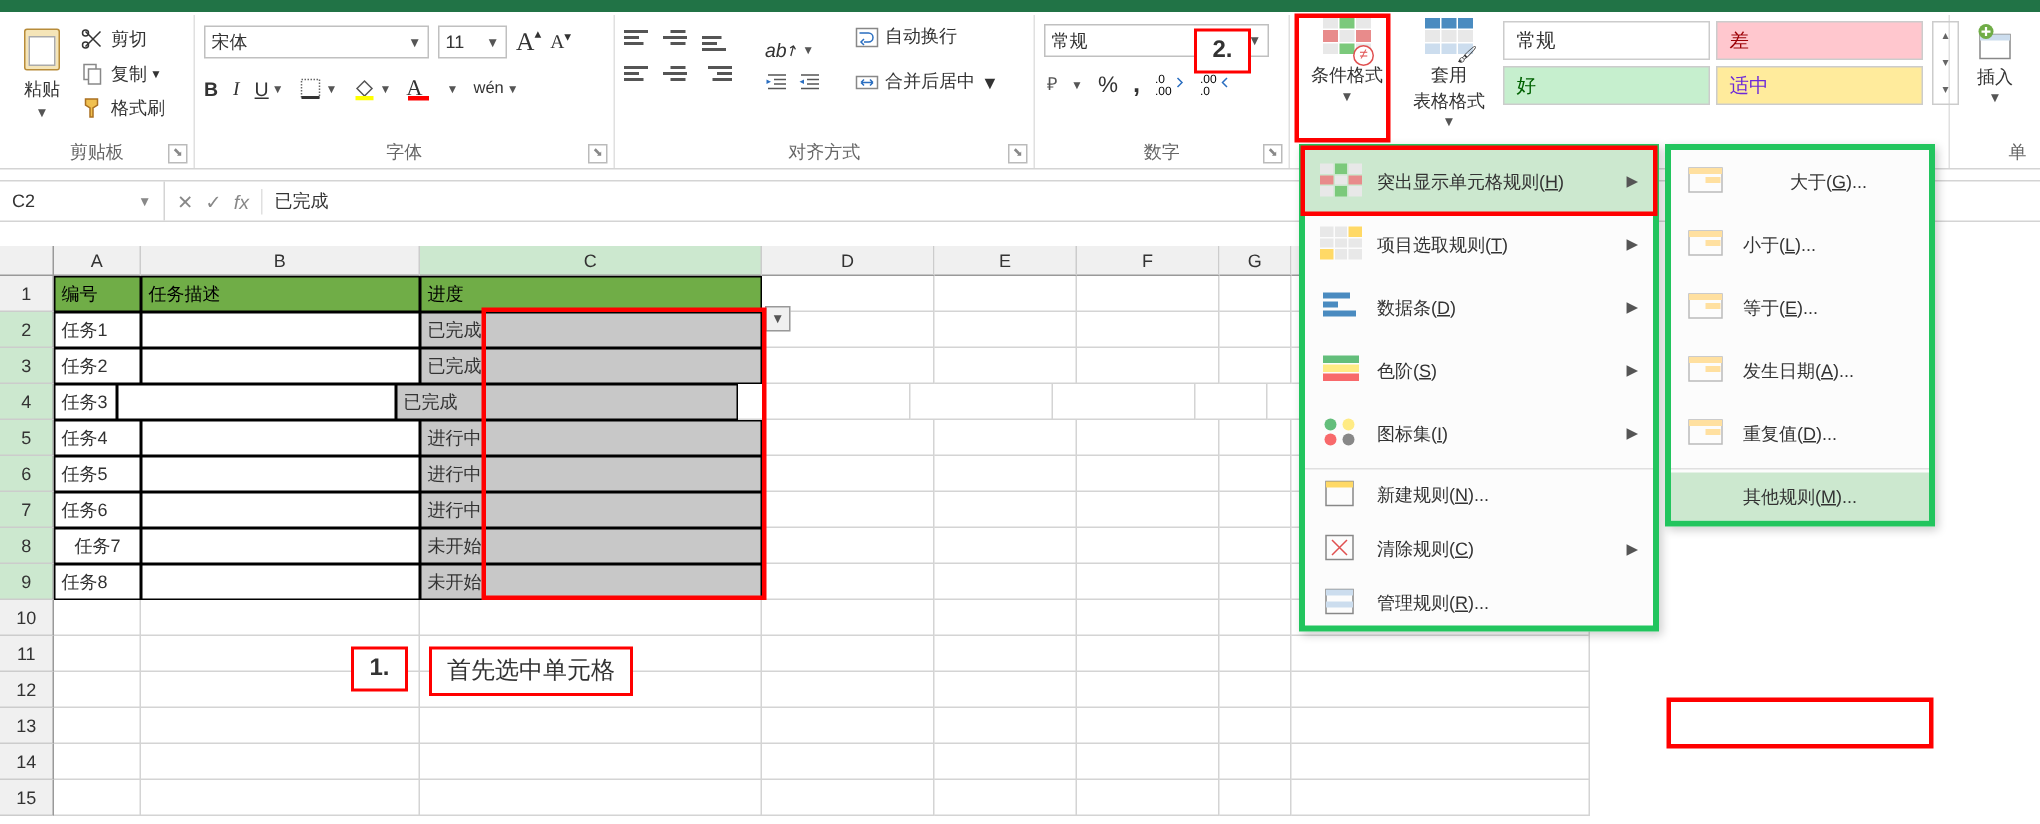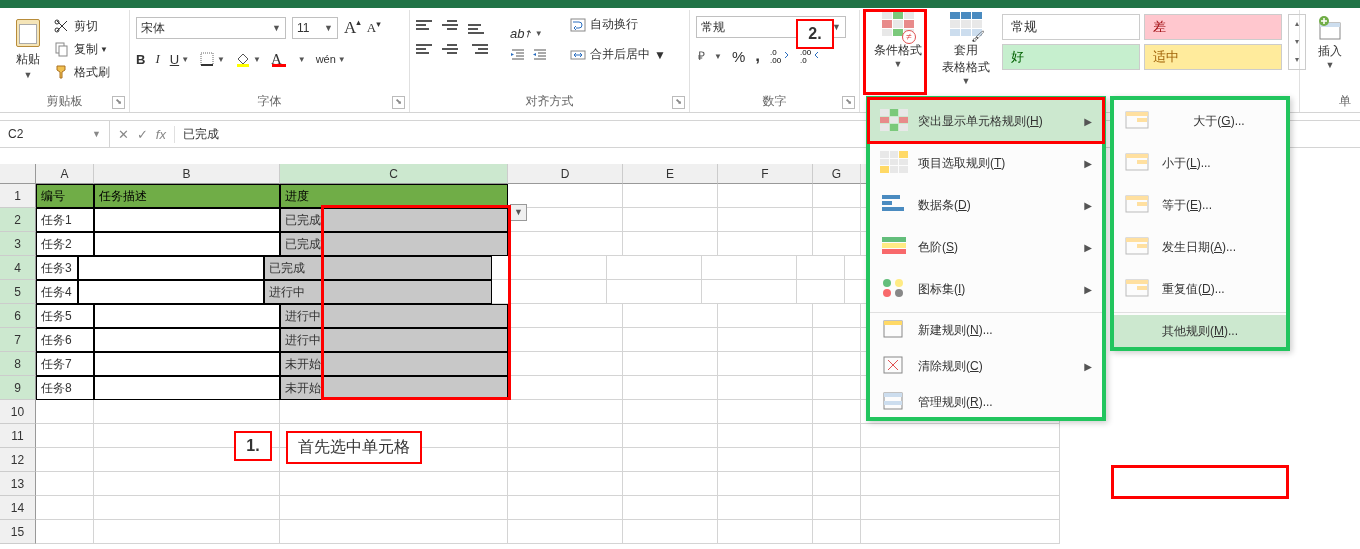--- a/index.html
+++ b/index.html
@@ -339,21 +339,21 @@
         <div style="position:absolute;bottom:-3px;right:-3px;font-size:11px">🖌</div>
       </div>
       <div class="cf-lbl" style="white-space:pre-line">套用
 表格格式</div>
       <div style="font-size:9px;color:#555">▼</div>
     </div>
     <div class="style-gallery">
       <div>常规</div>
       <div style="background:#ffc7ce;color:#9c0006">差</div>
       <div style="background:#c6efce;color:#006100">好</div>
-      <div style="background:#ffeb9c;color:#a16207">适中</div>
+      <div style="background:#ffeb9c;color:#6d28d9">适中</div>
     </div>
     <div class="gal-arr">
         <span>▴</span>
         <span>▾</span>
         <span>▾</span>
       </div>
   </div>
 
   <div class="grp g-ins">
     <div class="ins-btn">
@@ -447,21 +447,21 @@
         <div class="cell data-cell" style="width: 42px;">任务3</div>
         <div class="cell data-cell" style="width: 186px;"></div>
         <div class="cell data-cell sel-cell" style="width: 228px;">已完成</div>
         <div class="cell" style="width: 115px;"></div>
         <div class="cell" style="width: 95px;"></div>
         <div class="cell" style="width: 95px;"></div>
         <div class="cell" style="width: 48px;"></div>
         <div class="cell" style="width: 199px;"></div>
       </div>
       <div class="row">
-        <div class="cell data-cell" style="width: 42px;">任务4</div>
+        <div class="cell data-cell" style="width: 58px;">任务4</div>
         <div class="cell data-cell" style="width: 186px;"></div>
         <div class="cell data-cell sel-cell" style="width: 228px;">进行中</div>
         <div class="cell" style="width: 115px;"></div>
         <div class="cell" style="width: 95px;"></div>
         <div class="cell" style="width: 95px;"></div>
         <div class="cell" style="width: 48px;"></div>
         <div class="cell" style="width: 199px;"></div>
       </div>
       <div class="row">
         <div class="cell data-cell" style="width: 58px;">任务5</div>
@@ -477,21 +477,21 @@
         <div class="cell data-cell" style="width: 58px;">任务6</div>
         <div class="cell data-cell" style="width: 186px;"></div>
         <div class="cell data-cell sel-cell" style="width: 228px;">进行中</div>
         <div class="cell" style="width: 115px;"></div>
         <div class="cell" style="width: 95px;"></div>
         <div class="cell" style="width: 95px;"></div>
         <div class="cell" style="width: 48px;"></div>
         <div class="cell" style="width: 199px;"></div>
       </div>
       <div class="row">
-        <div class="cell data-cell" style="width: 58px;">任务7</div>
+        <div class="cell data-cell" style="width: 58px; text-align: center;">任务7</div>
         <div class="cell data-cell" style="width: 186px;"></div>
         <div class="cell data-cell sel-cell" style="width: 228px;">未开始</div>
         <div class="cell" style="width: 115px;"></div>
         <div class="cell" style="width: 95px;"></div>
         <div class="cell" style="width: 95px;"></div>
         <div class="cell" style="width: 48px;"></div>
         <div class="cell" style="width: 199px;"></div>
       </div>
       <div class="row">
         <div class="cell data-cell" style="width: 58px;">任务8</div>

